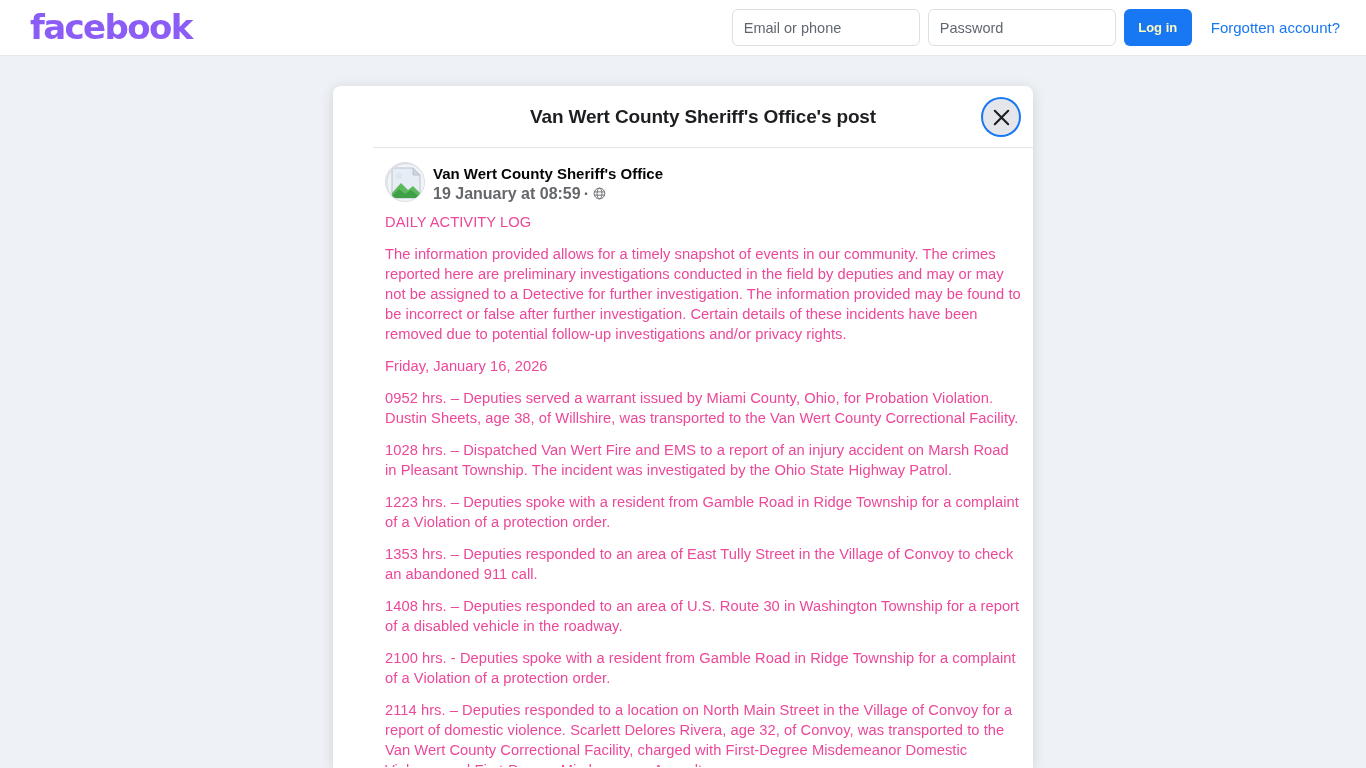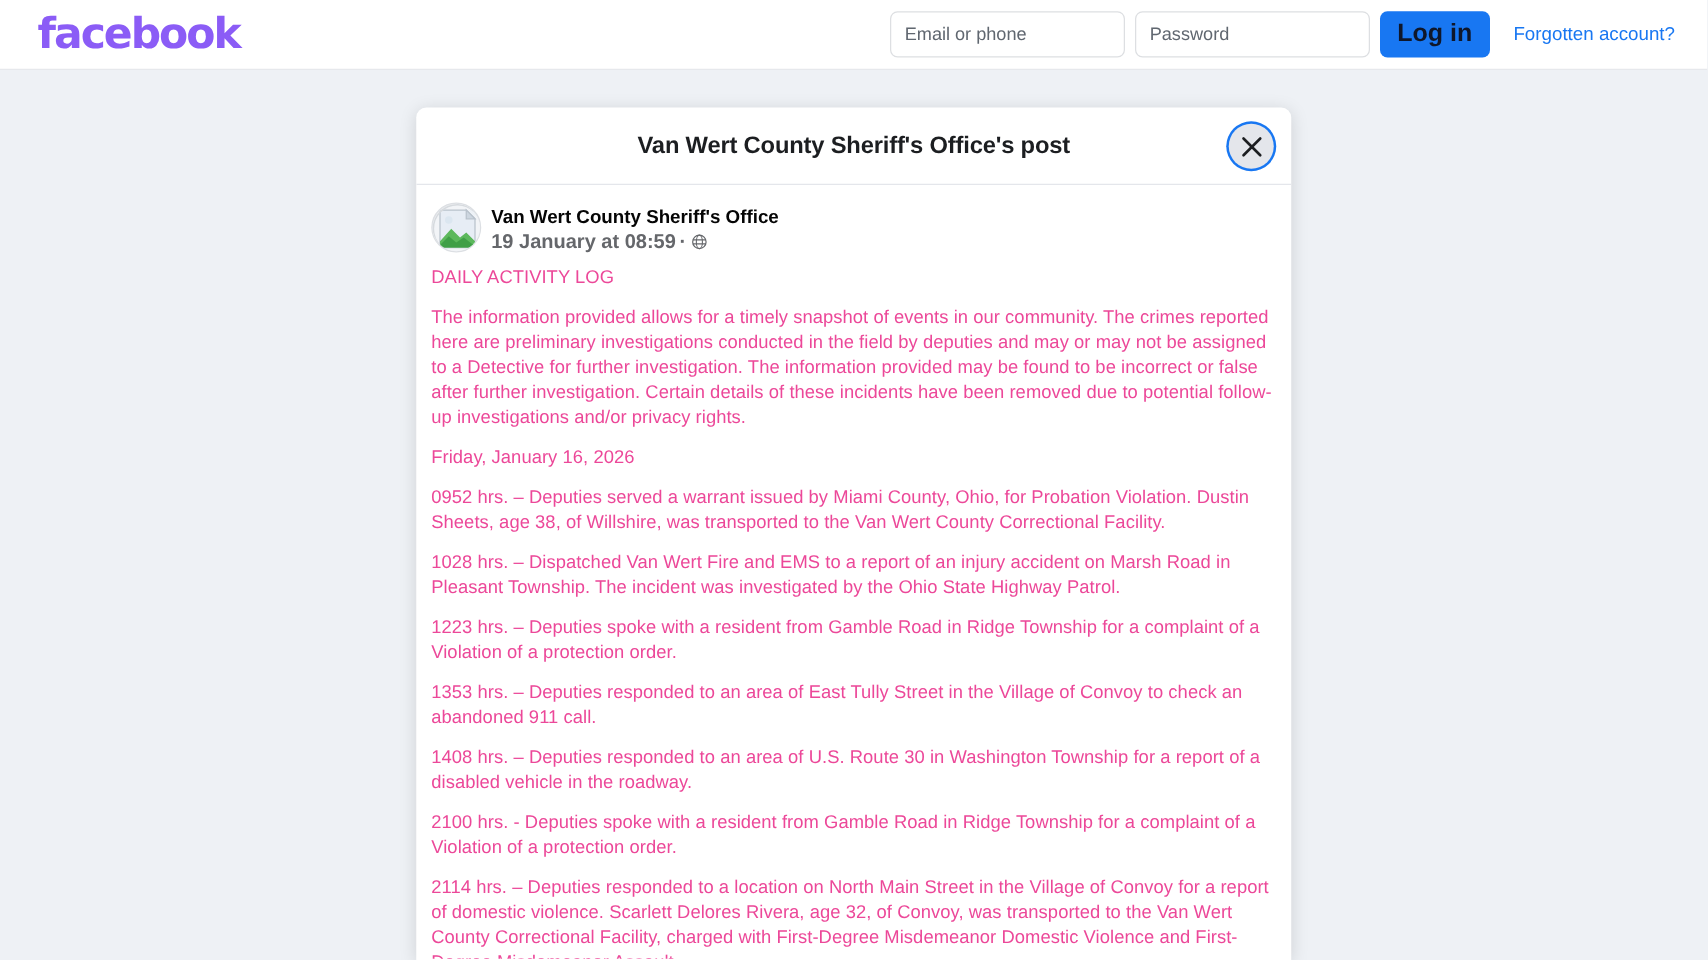--- a/index.html
+++ b/index.html
@@ -50,25 +50,25 @@
     color: #1c1e21;
     background: #fff;
     outline: none;
   }
   .login-input::placeholder { color: #606770; opacity: 1; }
   .login-btn {
     height: 37px;
     min-width: 68px;
     padding: 0 14px;
     background: #1877F2;
-    color: #0f172a;
+    color: #fef9c3;
     border: none;
     border-radius: 6px;
     font-family: "Liberation Sans", sans-serif;
-    font-size: 20px;
+    font-size: 13px;
     font-weight: 700;
     cursor: pointer;
   }
   .forgot-link {
     margin-left: 11px;
     color: #1877F2;
     font-size: 15px;
     text-decoration: none;
     white-space: nowrap;
     cursor: pointer;
@@ -85,20 +85,21 @@
   .modal {
     position: absolute;
     left: 333px;
     top: 30px;
     width: 700px;
     height: 682px;
     background: #ffffff;
     border-radius: 8px 8px 0 0;
     box-shadow: 0 2px 14px rgba(0,0,0,.13);
     overflow: hidden;
+    padding-left: 40px;
   }
   .modal-header {
     position: relative;
     height: 62px;
     border-bottom: 1px solid #e4e6eb;
     display: flex;
     align-items: center;
     justify-content: center;
   }
   .modal-title {

